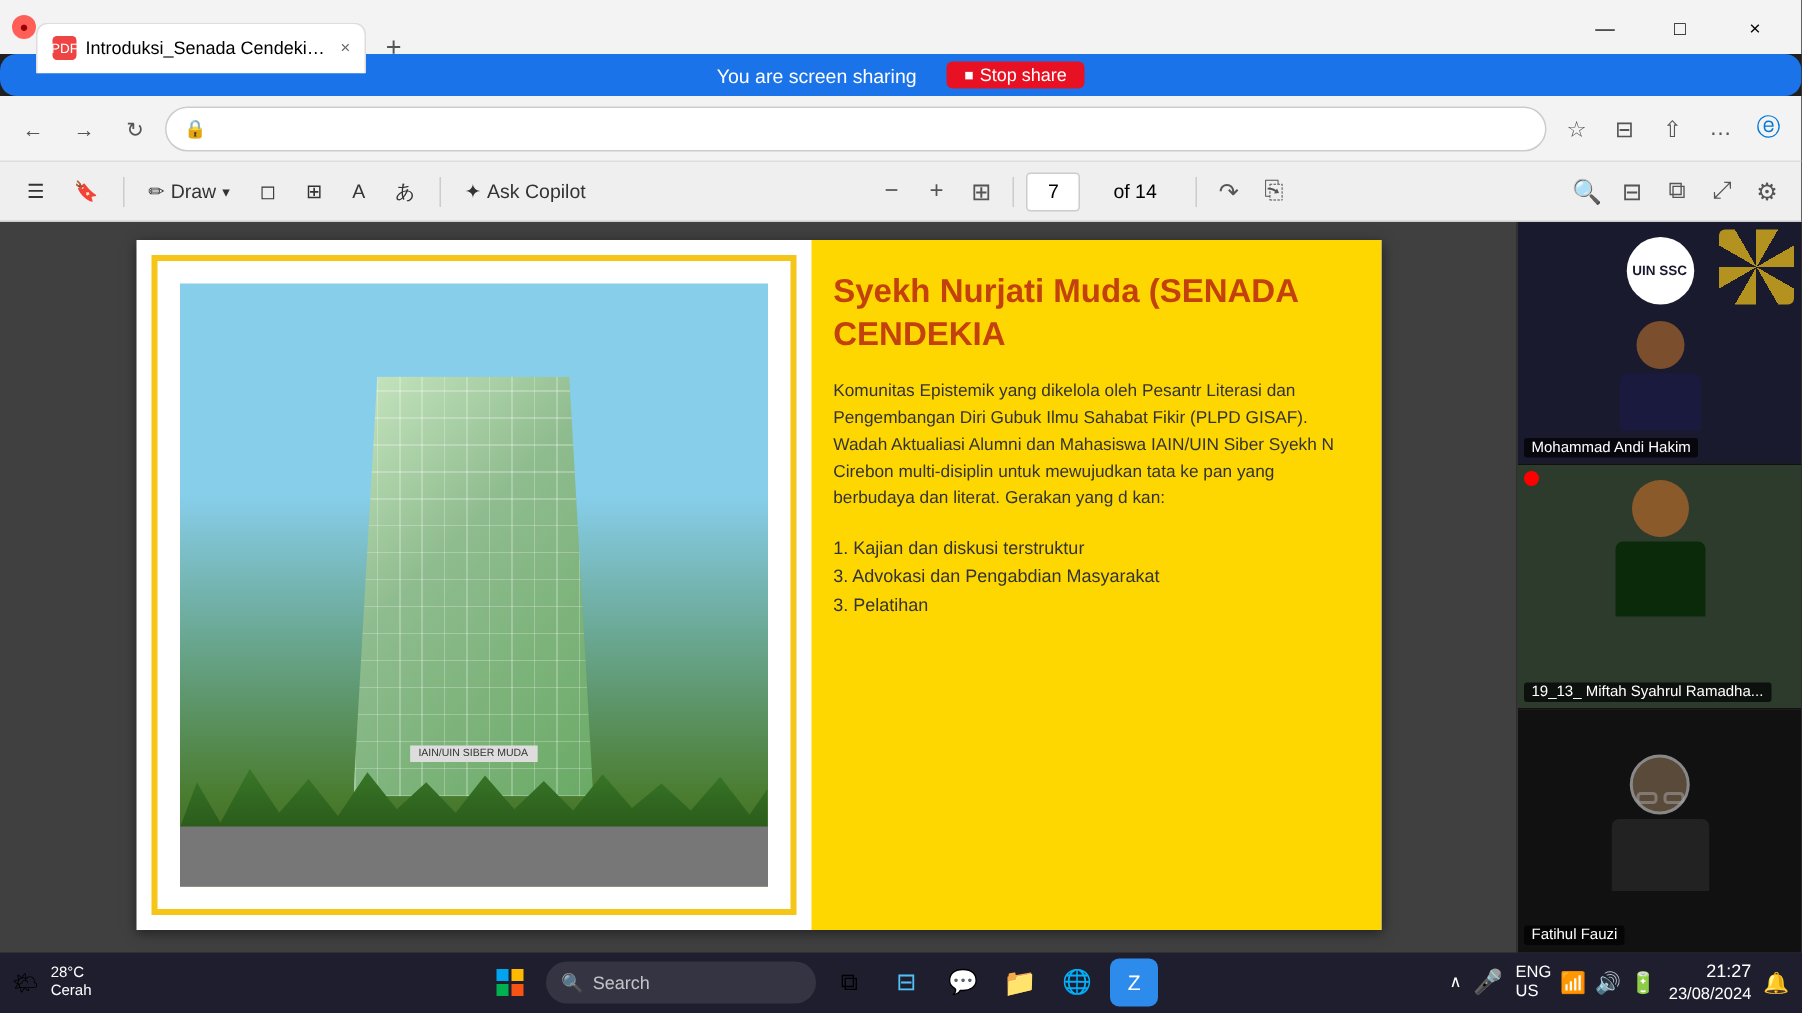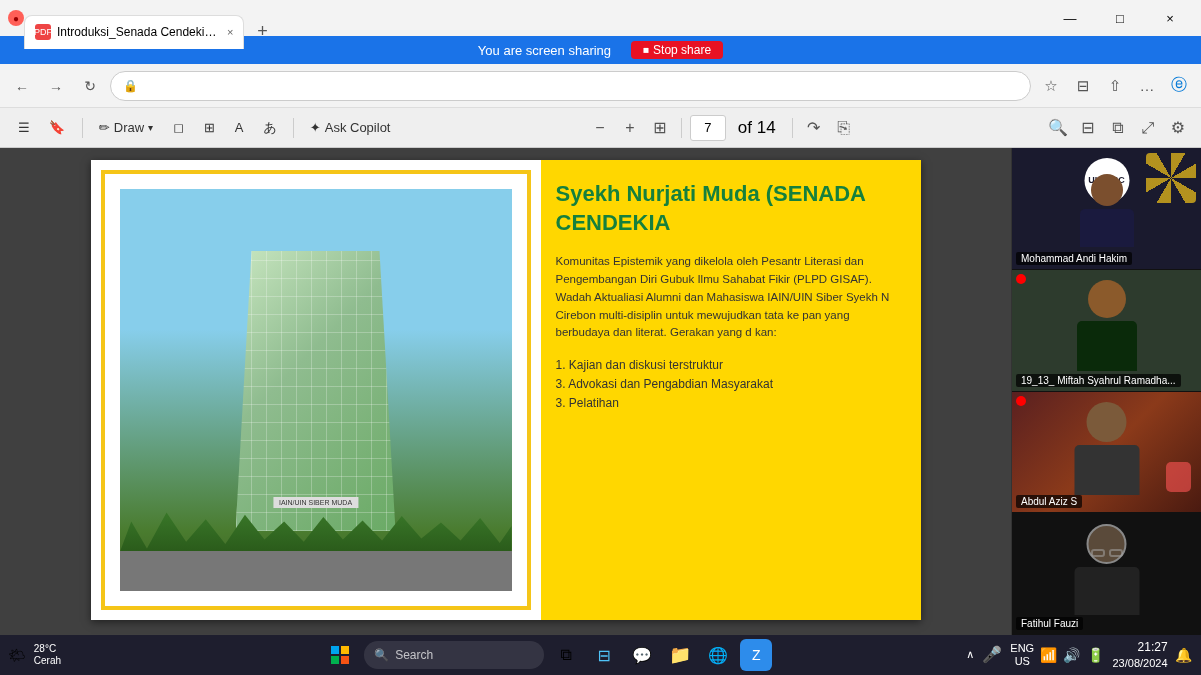--- a/index.html
+++ b/index.html
@@ -92,20 +92,21 @@
     
     .sharing-bar {
       height: 28px;
       background: #1a73e8;
       display: flex;
       align-items: center;
       justify-content: center;
       gap: 20px;
       font-size: 13px;
       color: white;
+      border-radius: 11px;
     }
     .stop-share-btn {
       background: #e81123;
       color: white;
       padding: 2px 12px;
       border-radius: 4px;
       font-size: 12px;
       cursor: pointer;
       display: flex; align-items: center; gap: 4px;
     }
@@ -218,21 +219,21 @@
     }
 
     .pdf-right {
       flex: 1;
       padding: 20px 15px;
       background: #ffd700;
     }
     .pdf-title {
       font-size: 22px;
       font-weight: bold;
-      color: #15803d;
+      color: #c2410c;
       line-height: 1.3;
       margin-bottom: 16px;
     }
     .pdf-desc {
       font-size: 11.5px;
       color: #333;
       line-height: 1.55;
       margin-bottom: 16px;
     }
     .pdf-list {
@@ -407,21 +408,21 @@
   <div class="pdf-toolbar-btn">
     <span>✦</span>
     <span>Ask Copilot</span>
   </div>
   <div style="flex:1"></div>
   <div class="pdf-zoom-btn">−</div>
   <div class="pdf-zoom-btn">+</div>
   <div class="pdf-zoom-btn">⊞</div>
   <div class="pdf-separator"></div>
   <input class="pdf-page-input" type="text" value="7" style="">
-  <span style="font-size:17px;margin:0 8px;">of 14</span>
+  <span style="font-size:13px;margin:0 18px;">of 14</span>
   <div class="pdf-separator"></div>
   <div class="pdf-zoom-btn">↷</div>
   <div class="pdf-zoom-btn">⎘</div>
   <div style="flex:1"></div>
   <div class="pdf-zoom-btn">🔍</div>
   <div class="pdf-zoom-btn">⊟</div>
   <div class="pdf-zoom-btn">⧉</div>
   <div class="pdf-zoom-btn">⤢</div>
   <div class="pdf-zoom-btn">⚙</div>
 </div>
@@ -479,31 +480,20 @@
       <div class="panel-2-bg">
         <div style="position:absolute;top:10px;left:50%;transform:translateX(-50%);">
           <div style="width:38px;height:38px;background:#8B5A2B;border-radius:50%;margin:0 auto;"></div>
           <div style="width:60px;height:50px;background:#0a2a0a;border-radius:5px 5px 0 0;margin-top:3px;"></div>
         </div>
         <div style="position:absolute;top:4px;left:4px;background:red;border-radius:50%;width:10px;height:10px;"></div>
       </div>
       <div class="video-label">19_13_ Miftah Syahrul Ramadha...</div>
     </div>
 
-    <div class="video-panel">
-      <div style="width:100%;height:100%;background:linear-gradient(135deg,#5a2020 0%,#8B3A1A 50%,#4a1a10 100%);position:relative;">
-        <div style="position:absolute;top:10px;left:50%;transform:translateX(-50%);">
-          <div style="width:40px;height:40px;background:#7B5A3A;border-radius:50%;margin:0 auto;"></div>
-          <div style="width:65px;height:50px;background:#333;border-radius:5px 5px 0 0;margin-top:3px;"></div>
-        </div>
-        <div style="position:absolute;bottom:20px;right:10px;width:25px;height:30px;background:#f55;border-radius:5px;opacity:0.6;"></div>
-        <div style="position:absolute;top:4px;left:4px;background:red;border-radius:50%;width:10px;height:10px;"></div>
-      </div>
-      <div class="video-label">Abdul Aziz S</div>
-    </div>
 
     <div class="video-panel">
       <div style="width:100%;height:100%;background:#111;position:relative;display:flex;align-items:center;justify-content:center;">
         <div style="position:absolute;top:50%;left:50%;transform:translate(-50%,-55%);">
           <div style="width:40px;height:40px;background:#5a4a3a;border-radius:50%;margin:0 auto;border:2px solid #888;"></div>
           <div style="width:65px;height:48px;background:#222;border-radius:5px 5px 0 0;margin-top:3px;"></div>
         </div>
 
         <div style="position:absolute;top:calc(50% - 25px);left:50%;transform:translateX(-50%);display:flex;gap:4px;opacity:0.5;">
           <div style="width:14px;height:8px;border:2px solid #aaa;border-radius:3px;"></div>
@@ -540,21 +530,21 @@
     <div class="taskbar-icon" style="font-size:16px;color:#4fc3f7;">⊟</div>
     <div class="taskbar-icon" style="font-size:16px;color:#7c83fd;">💬</div>
     <div class="taskbar-icon" style="font-size:18px;">📁</div>
     <div class="taskbar-icon" style="font-size:16px;color:#0078d7;">🌐</div>
     <div class="taskbar-icon" style="font-size:14px;background:#2D8CEB;color:white;border-radius:6px;">Z</div>
   </div>
   <div class="taskbar-right">
     <div style="font-size:11px;cursor:pointer;">∧</div>
     <div style="font-size:16px;">🎤</div>
     <div class="sys-tray">
-      <span style="font-size:11px;line-height:1.2;text-align:center;">
+      <span style="font-size:11px;line-height:1.2;text-align:left;">
         <span>ENG</span><br>
         <span>US</span>
       </span>
       <span style="font-size:14px;">📶</span>
       <span style="font-size:14px;">🔊</span>
       <span style="font-size:14px;">🔋</span>
     </div>
     <div class="clock">
       <div class="clock-time">21:27</div>
       <div class="clock-date">23/08/2024</div>

